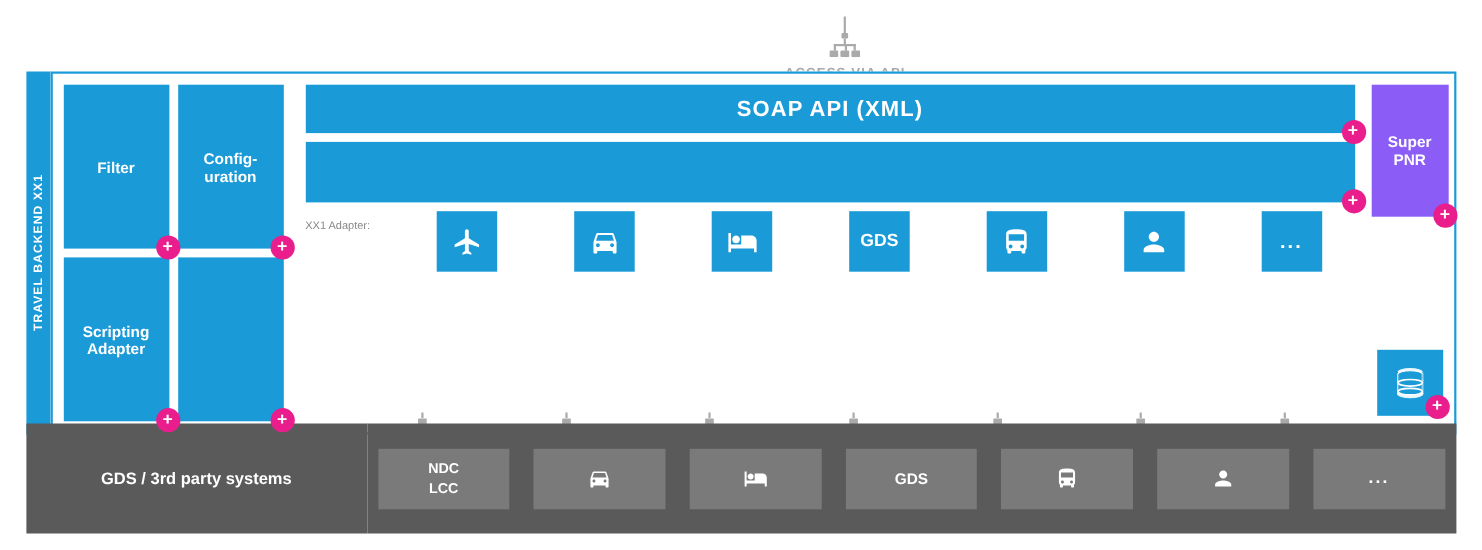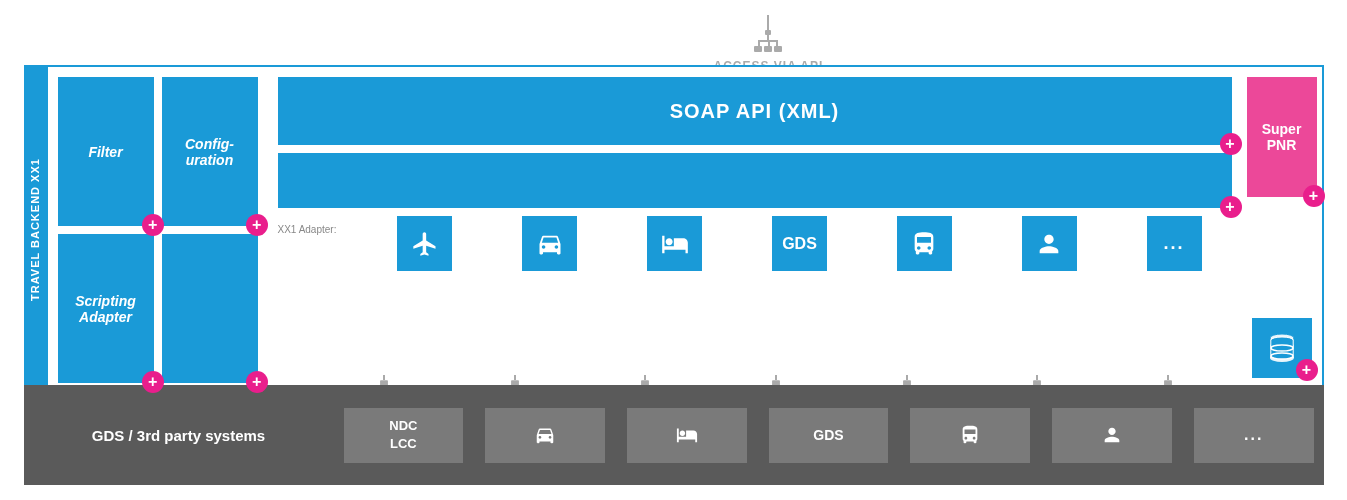--- a/index.html
+++ b/index.html
@@ -73,21 +73,20 @@
       color: #fff;
       display: flex;
       align-items: center;
       justify-content: center;
       text-align: center;
       font-size: 14px;
       font-weight: bold;
       position: relative;
       padding: 10px 5px;
       min-height: 60px;
-      font-style: italic;
     }
 
     .plus-badge {
       position: absolute;
       bottom: -10px;
       right: -10px;
       width: 22px;
       height: 22px;
       background: #e91e8c;
       border-radius: 50%;
@@ -112,21 +111,21 @@
 
     .soap-api-box {
       background: #1a9ad7;
       color: #fff;
       font-size: 20px;
       font-weight: bold;
       display: flex;
       align-items: center;
       justify-content: center;
       position: relative;
-      height: 68px;
+      height: 44px;
       letter-spacing: 1px;
     }
 
     .transaction-engine-box {
       background: #1a9ad7;
       color: #fff;
       font-size: 20px;
       font-weight: bold;
       display: flex;
       align-items: center;
@@ -185,21 +184,21 @@
       width: 80px;
       display: flex;
       flex-direction: column;
       padding: 10px 5px;
       gap: 8px;
       align-items: center;
       position: relative;
     }
 
     .super-pnr-box {
-      background: #ec4899;
+      background: #8b5cf6;
       color: #fff;
       font-size: 14px;
       font-weight: bold;
       text-align: center;
       padding: 10px 5px;
       width: 100%;
       position: relative;
       display: flex;
       align-items: center;
       justify-content: center;

